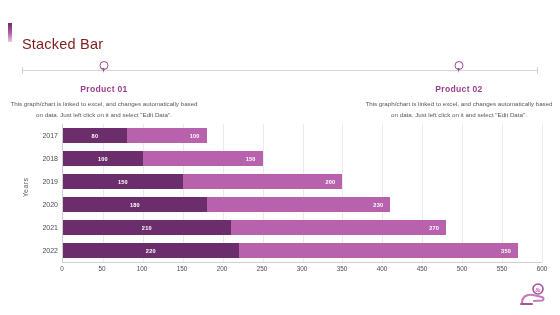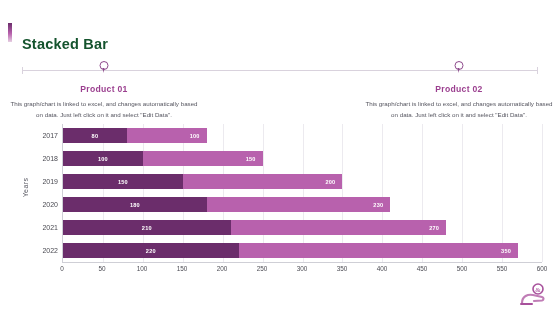--- a/index.html
+++ b/index.html
@@ -17,22 +17,22 @@
     display:flex; align-items:center;
   }
   .title-accent {
     width:4px; height:19px;
     background:linear-gradient(180deg,#6B2D6B 0%, #B861AD 55%, #E6CFE2 100%);
     margin-left:8px;
   }
   .title-text {
     margin-left:10px;
     font-size:14.5px;
-    font-weight:700;
-    color:#14532d;
+    font-weight:400;
+    color:#7f1d1d;
     letter-spacing:.2px;
     margin-top:24px;
   }
 
   
   .callout-band {
     position:absolute; left:22px; top:70px; width:516px; height:0;
   }
   .callout-line {
     position:absolute; left:0; top:0; width:100%; height:1px;

